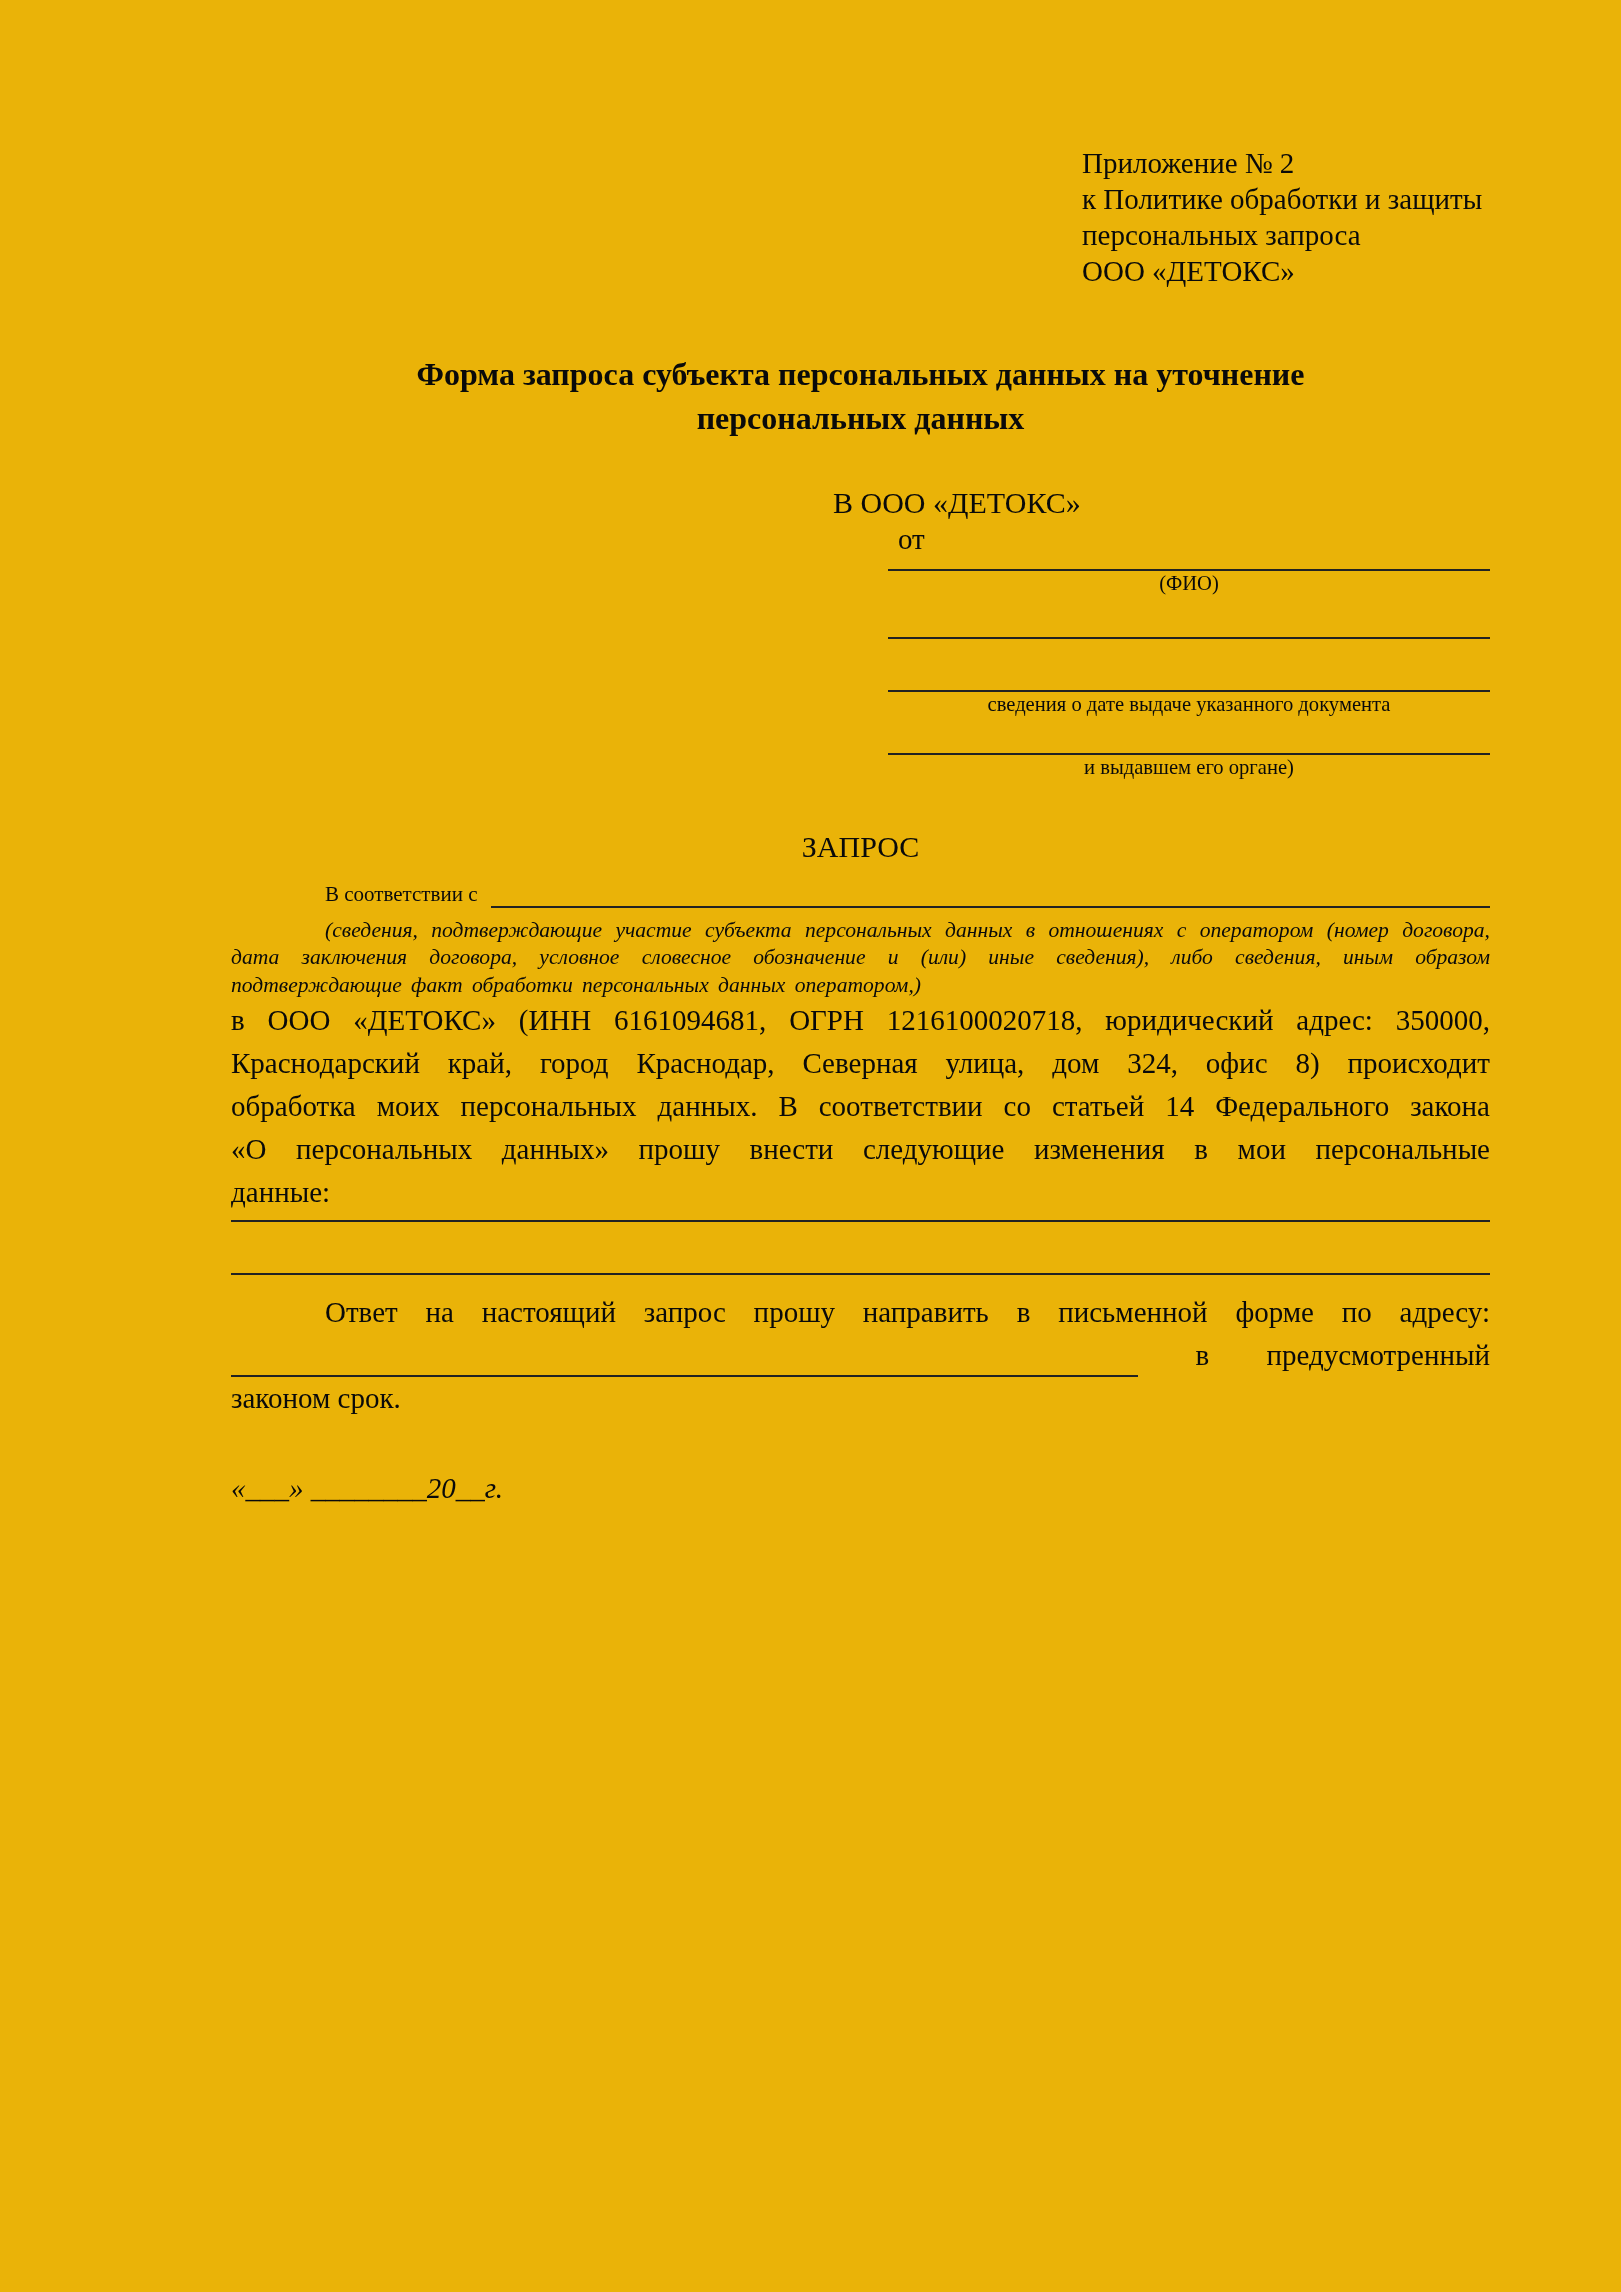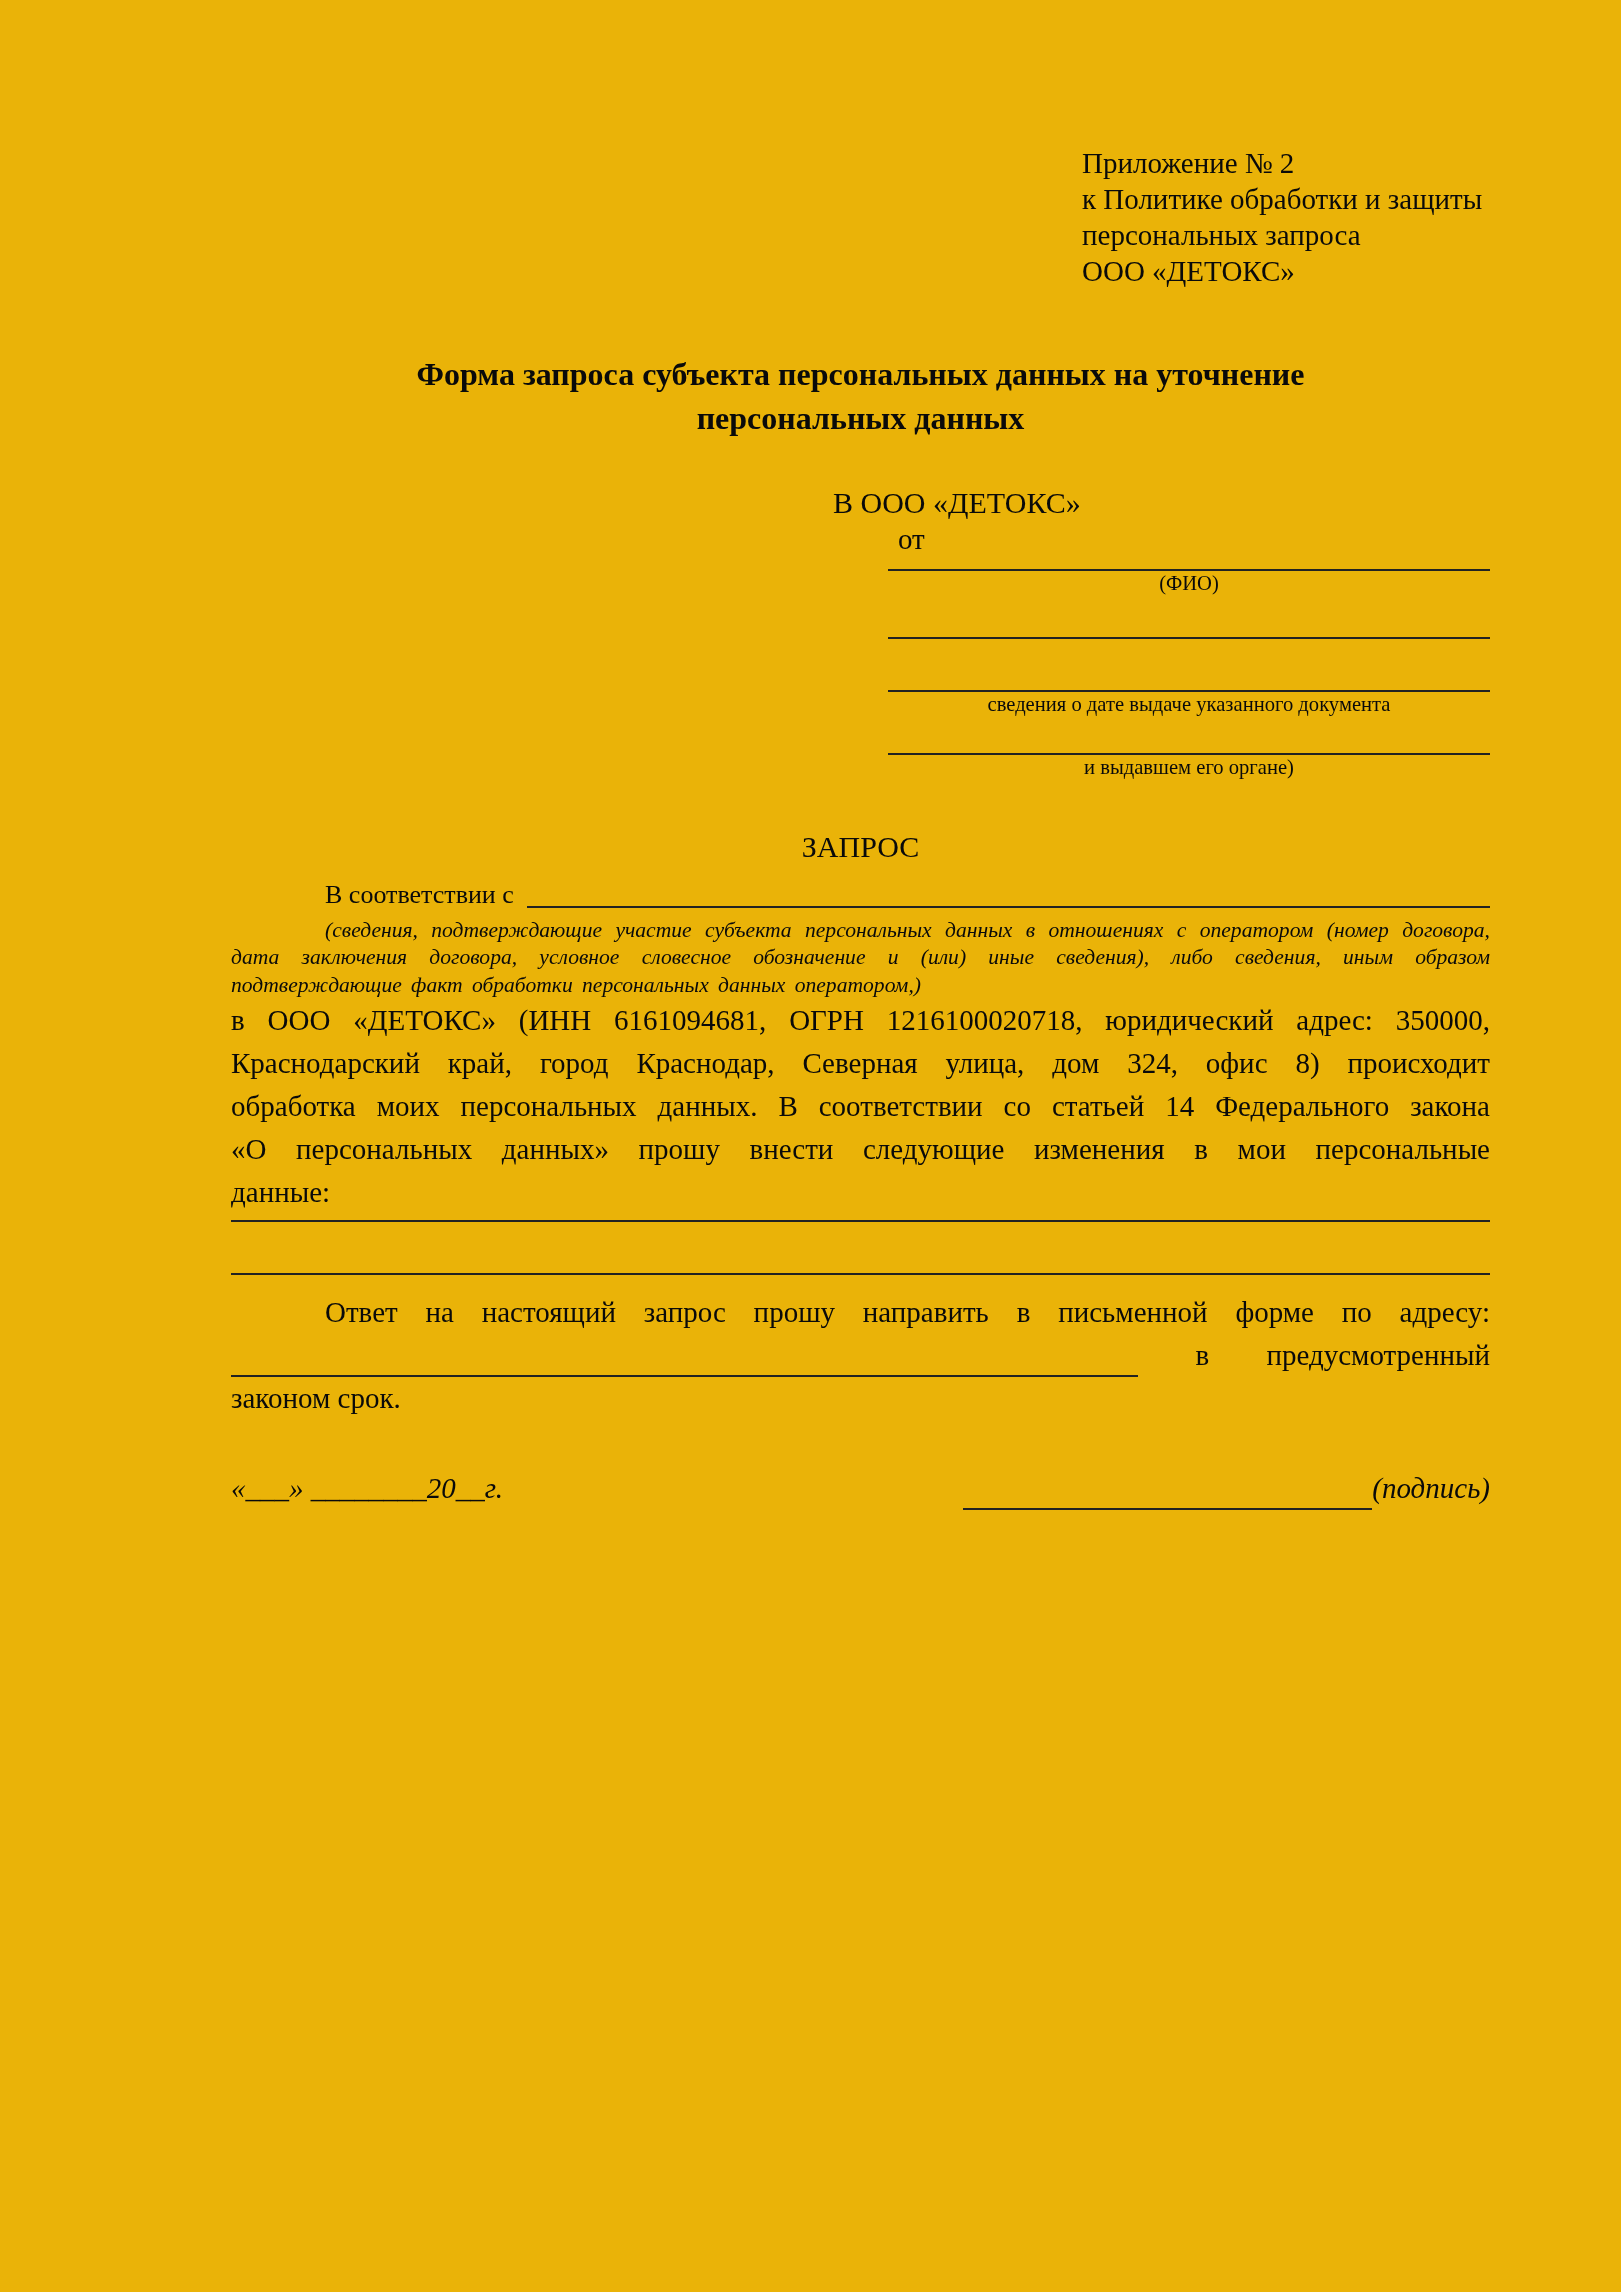--- a/index.html
+++ b/index.html
@@ -67,21 +67,21 @@
     font-size: 30px;
     line-height: 39px;
     text-align: center;
   }
   
   .accordance {
     display: flex;
     align-items: flex-end;
     margin-top: 9.8px;
     padding-left: 94px;
-    font-size: 26px;
+    font-size: 21px;
     line-height: 37px;
   }
   .accordance-fill {
     flex: 1;
     border-bottom: 2.9px solid #222222;
     margin-left: 13.7px;
     margin-bottom: 4.9px;
     height: 0;
   }
   
@@ -196,20 +196,16 @@
   <div class="reply-line1">Ответ на настоящий запрос прошу направить в письменной форме по адресу:</div>
   <div class="reply-line2">
     <span class="address-fill"></span>
     <span>в</span>
     <span>предусмотренный</span>
   </div>
   <div class="reply-tail">законом срок.</div>
 
   <div class="sign-row">
     <span class="sign-date">«___» ________20__г.</span>
-    <span class="sign-right">
-      <span class="sign-rule"></span>
-        <span>(подпись)</span>
-    </span>
   </div>
 
 </div>
 
 
 </body></html>

